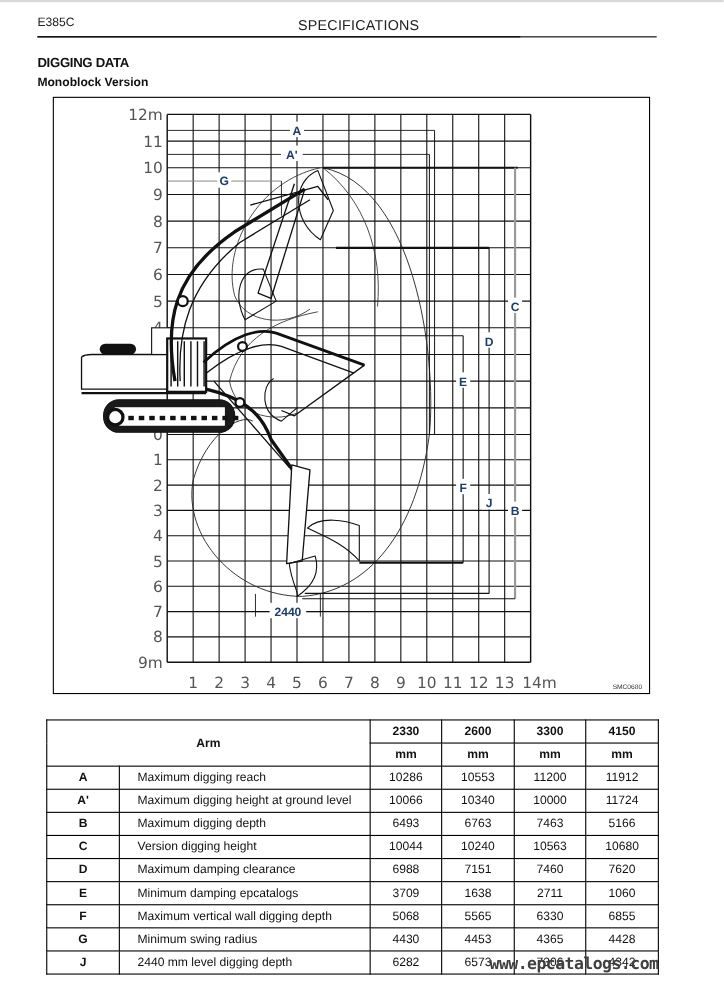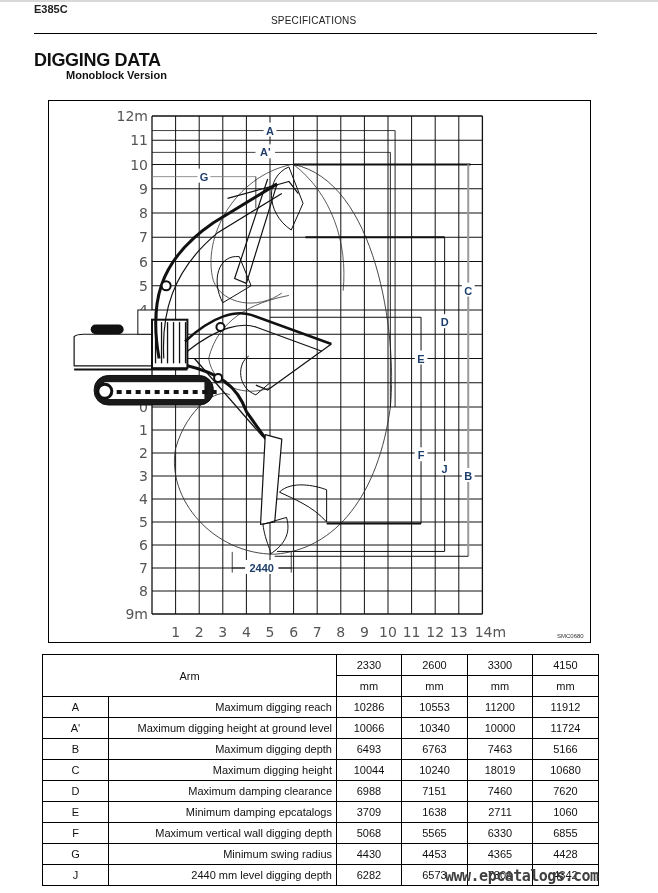--- a/index.html
+++ b/index.html
@@ -1,29 +1,29 @@
 <!DOCTYPE html>
 <html><head>
 <meta charset="utf-8">
 <style>
   * { box-sizing: border-box; margin: 0; padding: 0; }
   html, body { width: 658px; height: 893px; background: #ffffff; overflow: hidden; }
   body { position: relative; font-family: "Liberation Sans", sans-serif; color: #111; }
   .topline { position: absolute; left: 0; top: 0; width: 658px; height: 2px; background: #d8d8d8; }
-  .hdr-model { position: absolute; left: 34px; top: 3px; font-size: 11px; color: #222; font-weight: bold; }
-  .hdr-title { position: absolute; left: 271px; top: 15px; font-size: 10px; color: #222; letter-spacing: 0.2px; text-align: right; }
+  .hdr-model { position: absolute; left: 34px; top: 15px; font-size: 11px; color: #222; }
+  .hdr-title { position: absolute; left: 271px; top: 15px; font-size: 13px; color: #222; letter-spacing: 0.2px; text-align: right; }
   .hdr-rule2 { position: absolute; left: 34px; top: 33px; width: 440px; height: 1px; background: #000; }
-  .sec-title { position: absolute; left: 34px; top: 50px; font-size: 18px; font-weight: bold; letter-spacing: -0.3px; }
-  .sec-sub { position: absolute; left: 34px; top: 69px; font-size: 11px; font-weight: bold; margin-left: 32px; }
-  .diagram { position: absolute; left: 48px; top: 100px; width: 543px; height: 543px; border: 1px solid #000; }
+  .sec-title { position: absolute; left: 34px; top: 50px; font-size: 12px; font-weight: bold; letter-spacing: -0.3px; }
+  .sec-sub { position: absolute; left: 34px; top: 69px; font-size: 11px; font-weight: bold; }
+  .diagram { position: absolute; left: 48px; top: 88px; width: 543px; height: 543px; border: 1px solid #000; }
   svg.dia { position: absolute; left: 0; top: 0; }
   .spec-table { position: absolute; left: 42px; top: 654px; border-collapse: collapse; font-size: 11px; }
   .spec-table td { border: 1px solid #000; height: 21px; text-align: center; vertical-align: middle; padding: 0 4px; }
-  .spec-table td.desc { text-align: right; padding-left: 4px; }
-  .spec-table .bold { font-weight: normal; }
+  .spec-table td.desc { text-align: left; padding-left: 16px; }
+  .spec-table .bold { font-weight: bold; }
   .watermark { position: absolute; left: 445px; top: 867px; font-family: "DejaVu Sans Mono", monospace; font-size: 15px; font-weight: bold; color: #404040; letter-spacing: -0.5px; }
 </style>
 </head>
 <body>
 
 <div class="topline"></div>
 <div class="hdr-model">E385C</div>
 <div class="hdr-title">SPECIFICATIONS</div>
 <div class="hdr-rule2" style="width:439px;"></div>
 <div style="position:absolute;left:34px;top:33px;width:563px;height:1px;background:#000;"></div>
@@ -253,24 +253,24 @@
       <tr>
         <td class="bold">B</td>
         <td class="desc">Maximum digging depth</td>
         <td>6493</td>
         <td>6763</td>
         <td>7463</td>
         <td>5166</td>
       </tr>
       <tr>
         <td class="bold">C</td>
-        <td class="desc">Maximum digging height</td>
+        <td class="desc">Version digging height</td>
         <td>10044</td>
         <td>10240</td>
-        <td>18019</td>
+        <td>10563</td>
         <td>10680</td>
       </tr>
       <tr>
         <td class="bold">D</td>
         <td class="desc">Maximum damping clearance</td>
         <td>6988</td>
         <td>7151</td>
         <td>7460</td>
         <td>7620</td>
       </tr>

